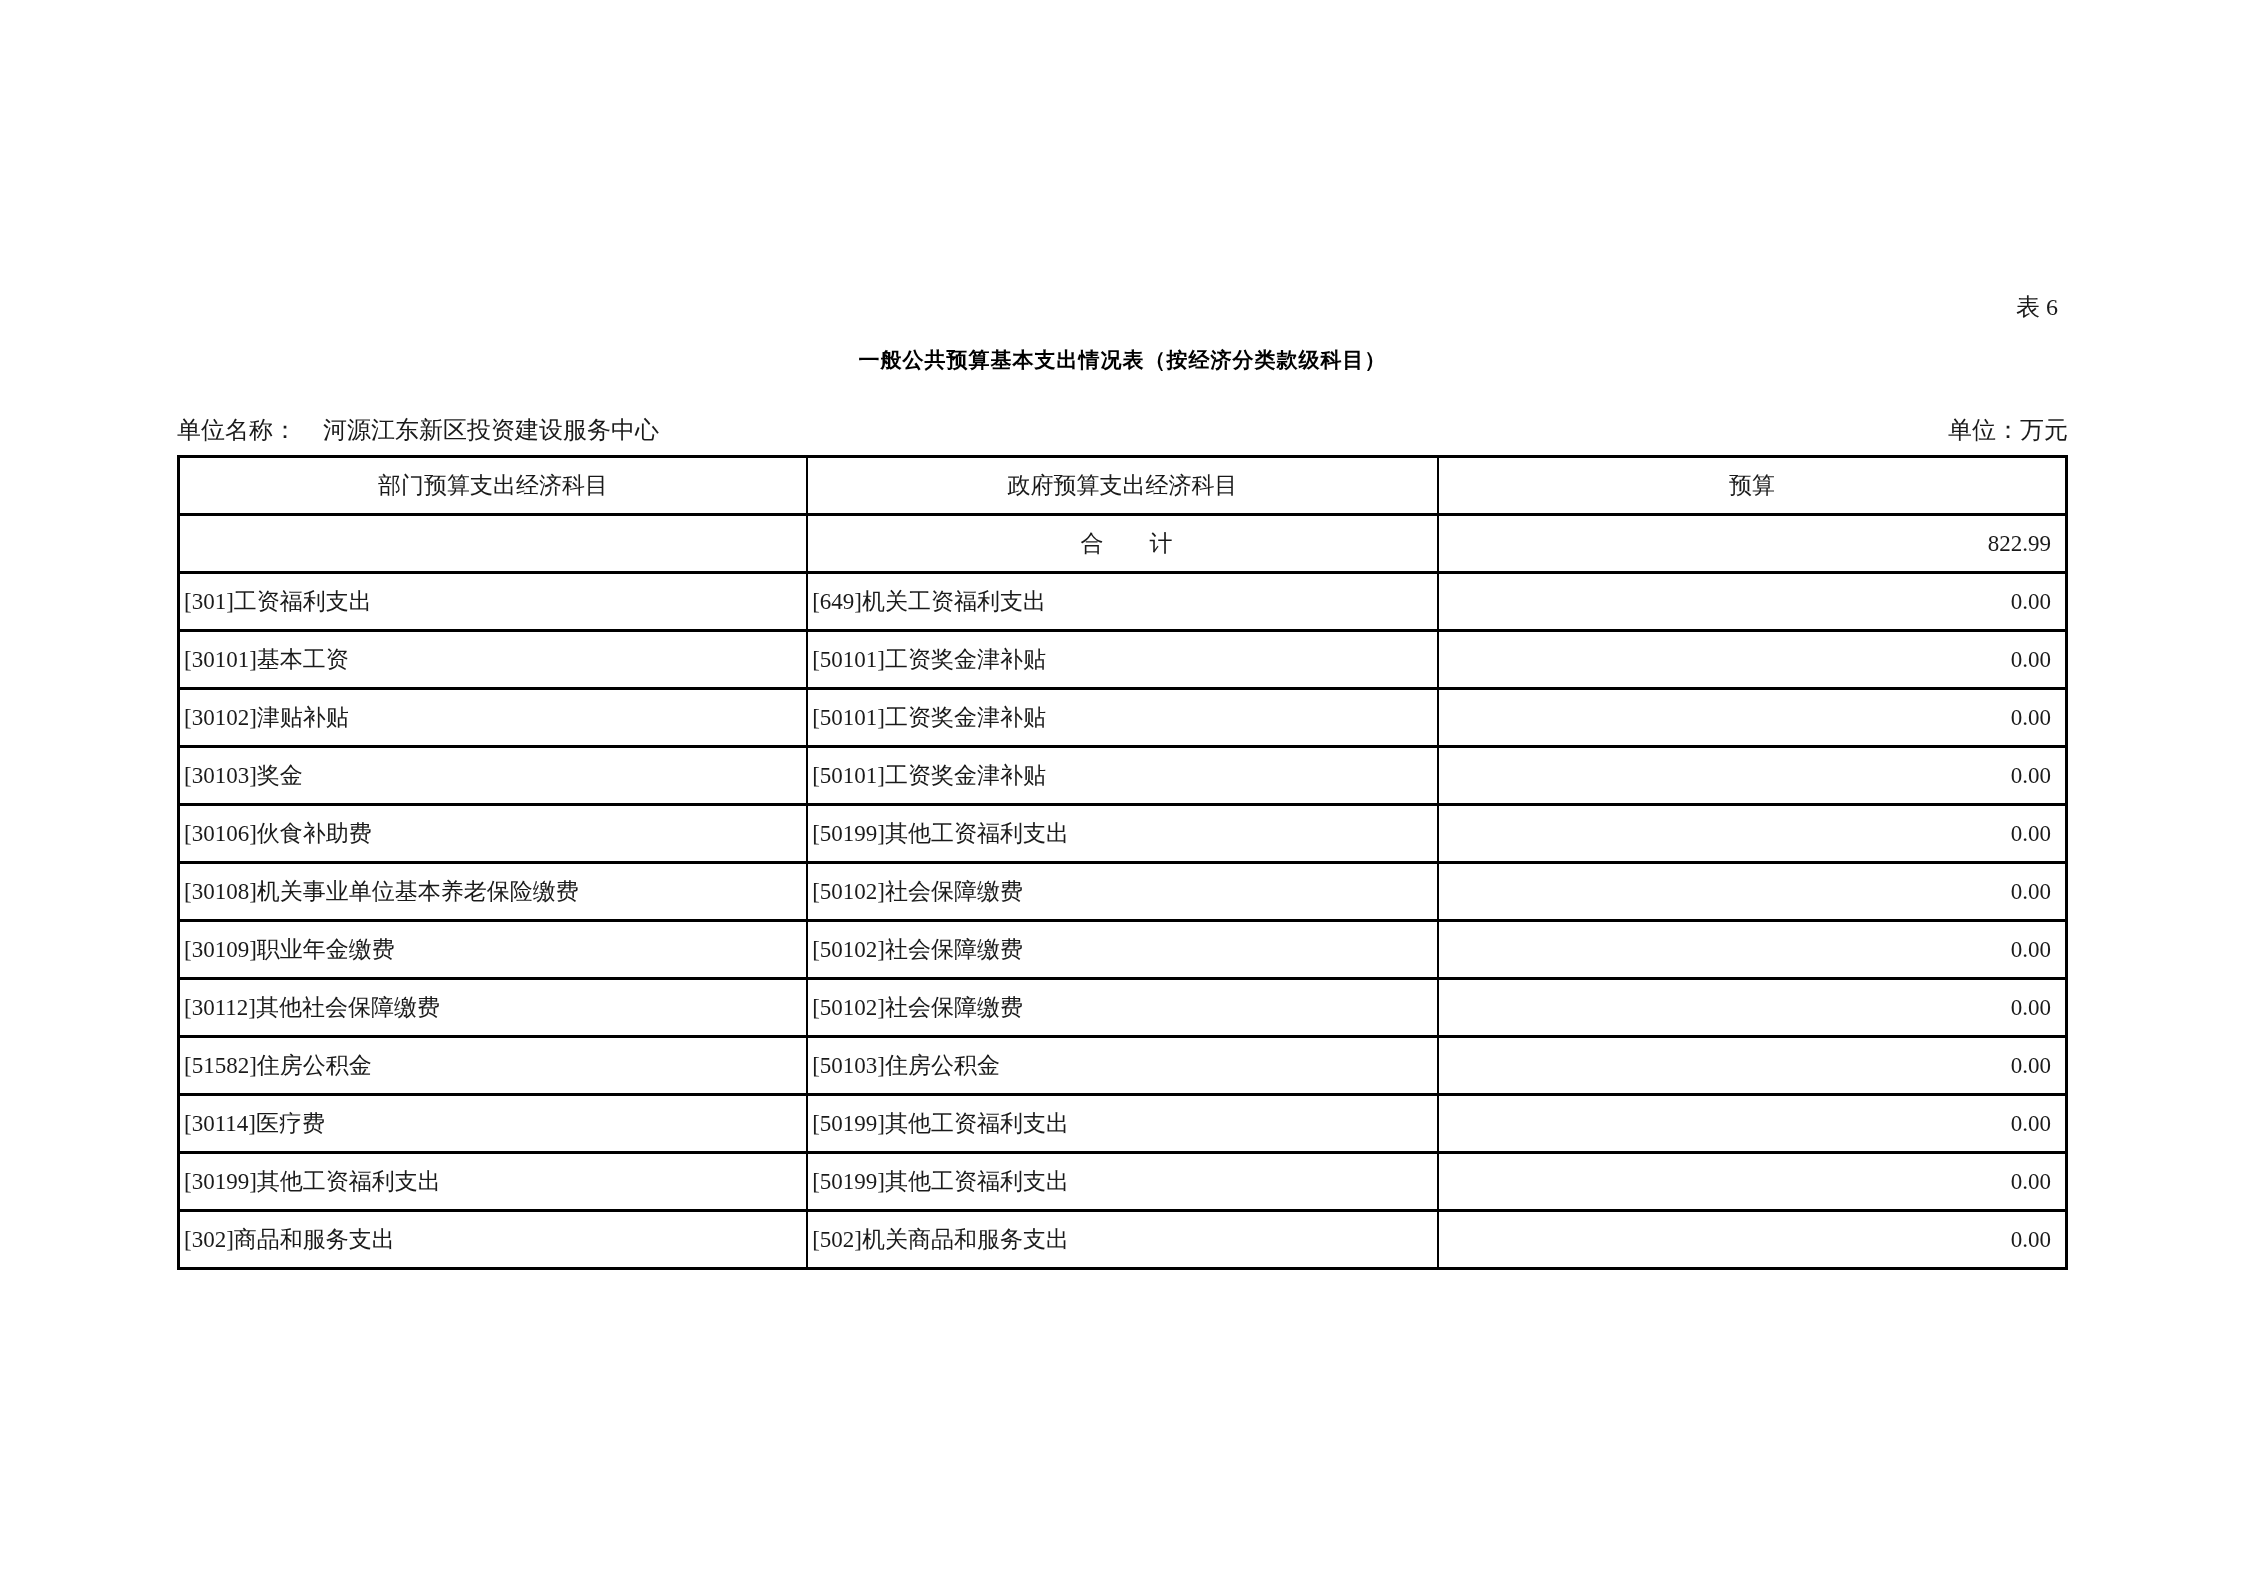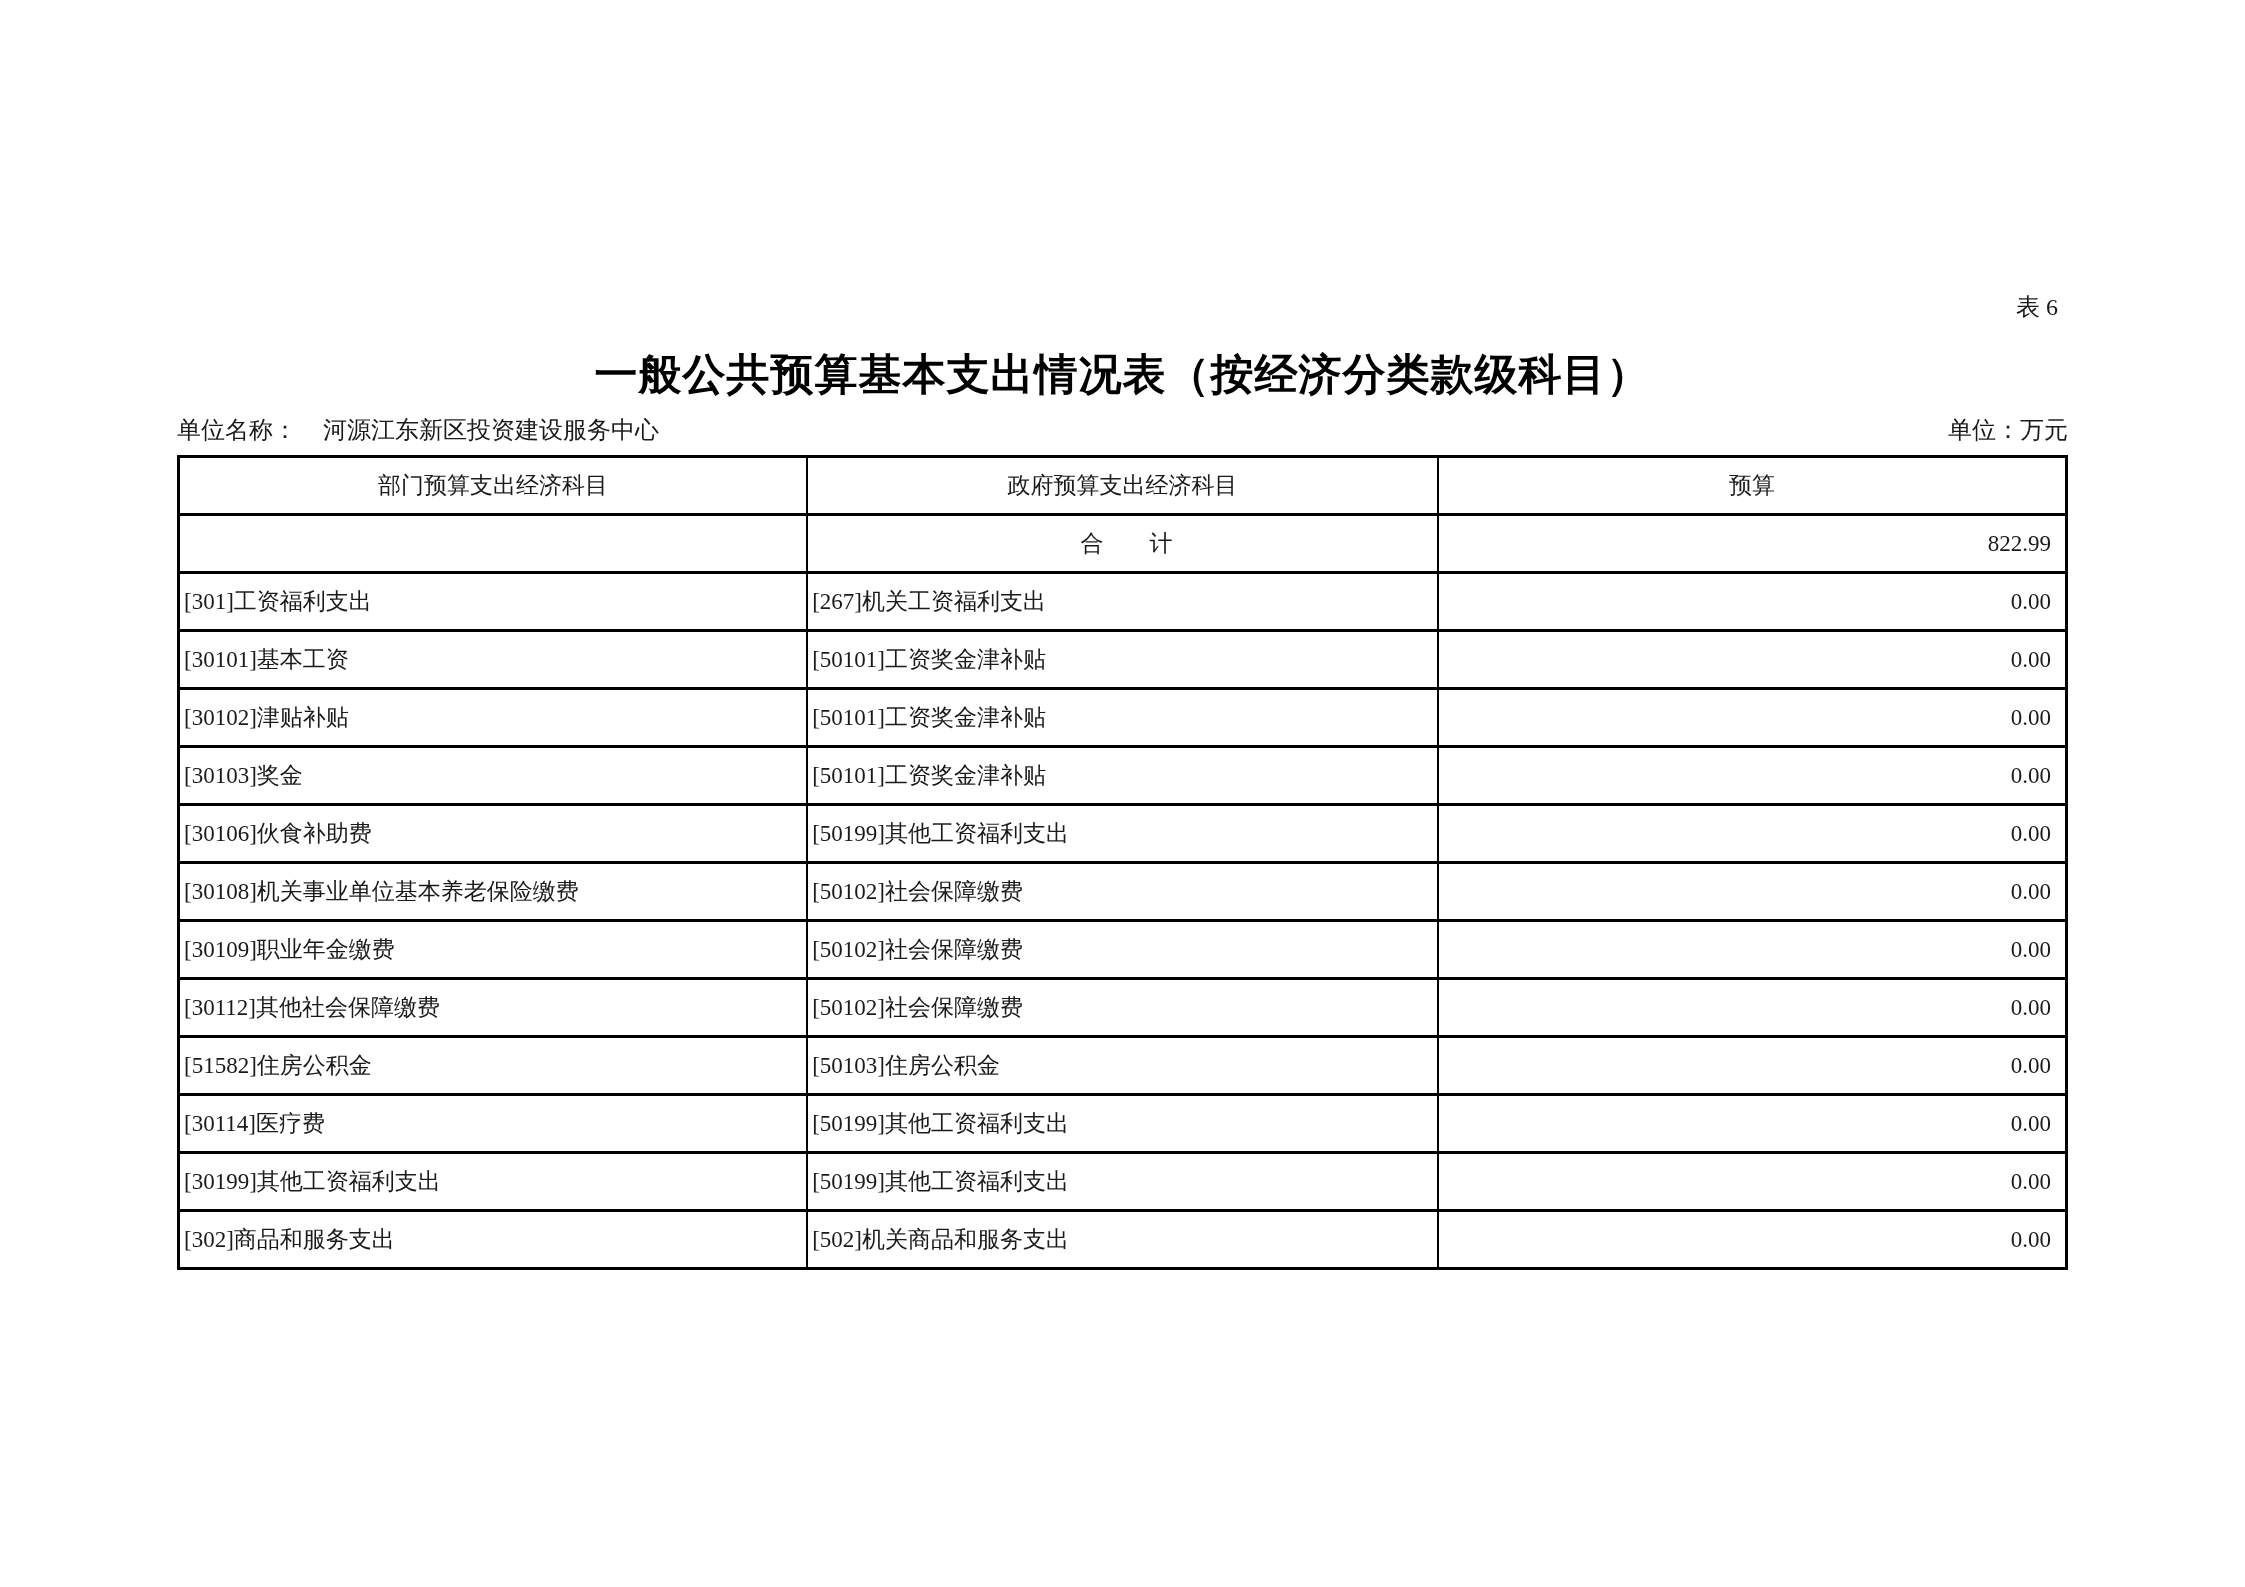--- a/index.html
+++ b/index.html
@@ -21,21 +21,21 @@
     font-size: 24px;
     line-height: 1.1;
     color: #1a1a1a;
   }
   .title {
     position: absolute;
     top: 346px;
     left: 0;
     width: 100%;
     text-align: center;
-    font-size: 43px;
+    font-size: 21px;
     font-weight: bold;
     letter-spacing: 1px;
     color: #000000;
   }
   .meta {
     position: absolute;
     top: 414px;
     left: 177px;
     width: 1891px;
     display: flex;
@@ -109,21 +109,21 @@
     </thead>
     <tbody>
       <tr>
         <td class="col-dept"></td>
         <td class="col-gov total-label">合　　计</td>
         <td class="col-budget">822.99</td>
       </tr>
 
     <tr>
           <td class="col-dept">[301]工资福利支出</td>
-          <td class="col-gov">[267]机关工资福利支出</td>
+          <td class="col-gov">[649]机关工资福利支出</td>
           <td class="col-budget">0.00</td>
         </tr>
         <tr>
           <td class="col-dept">[30101]基本工资</td>
           <td class="col-gov">[50101]工资奖金津补贴</td>
           <td class="col-budget">0.00</td>
         </tr>
         <tr>
           <td class="col-dept">[30102]津贴补贴</td>
           <td class="col-gov">[50101]工资奖金津补贴</td>

